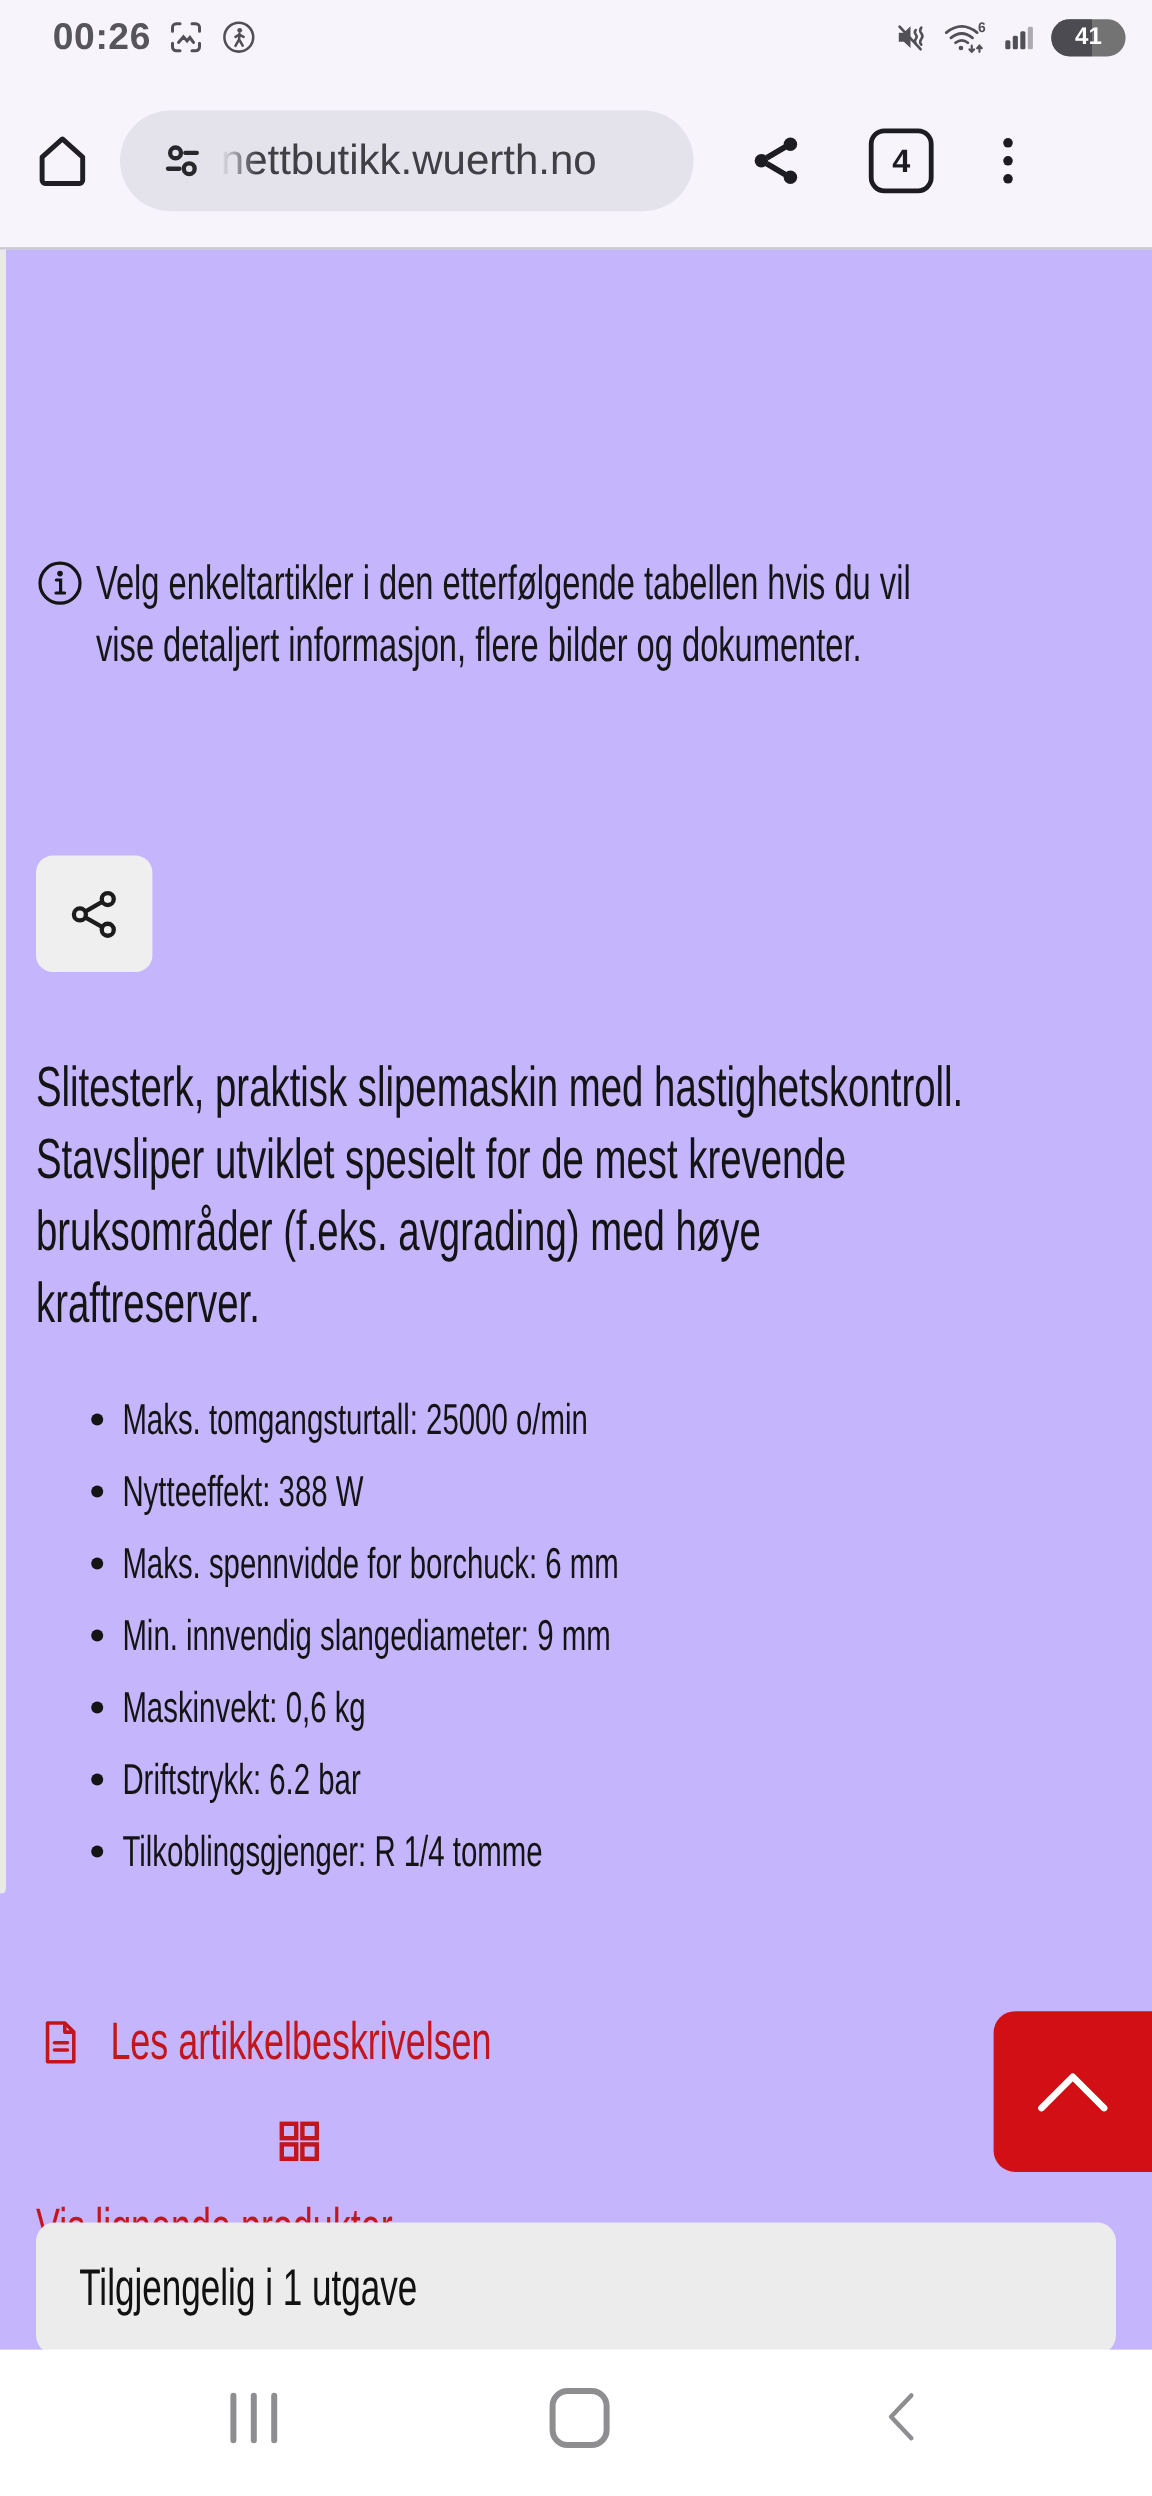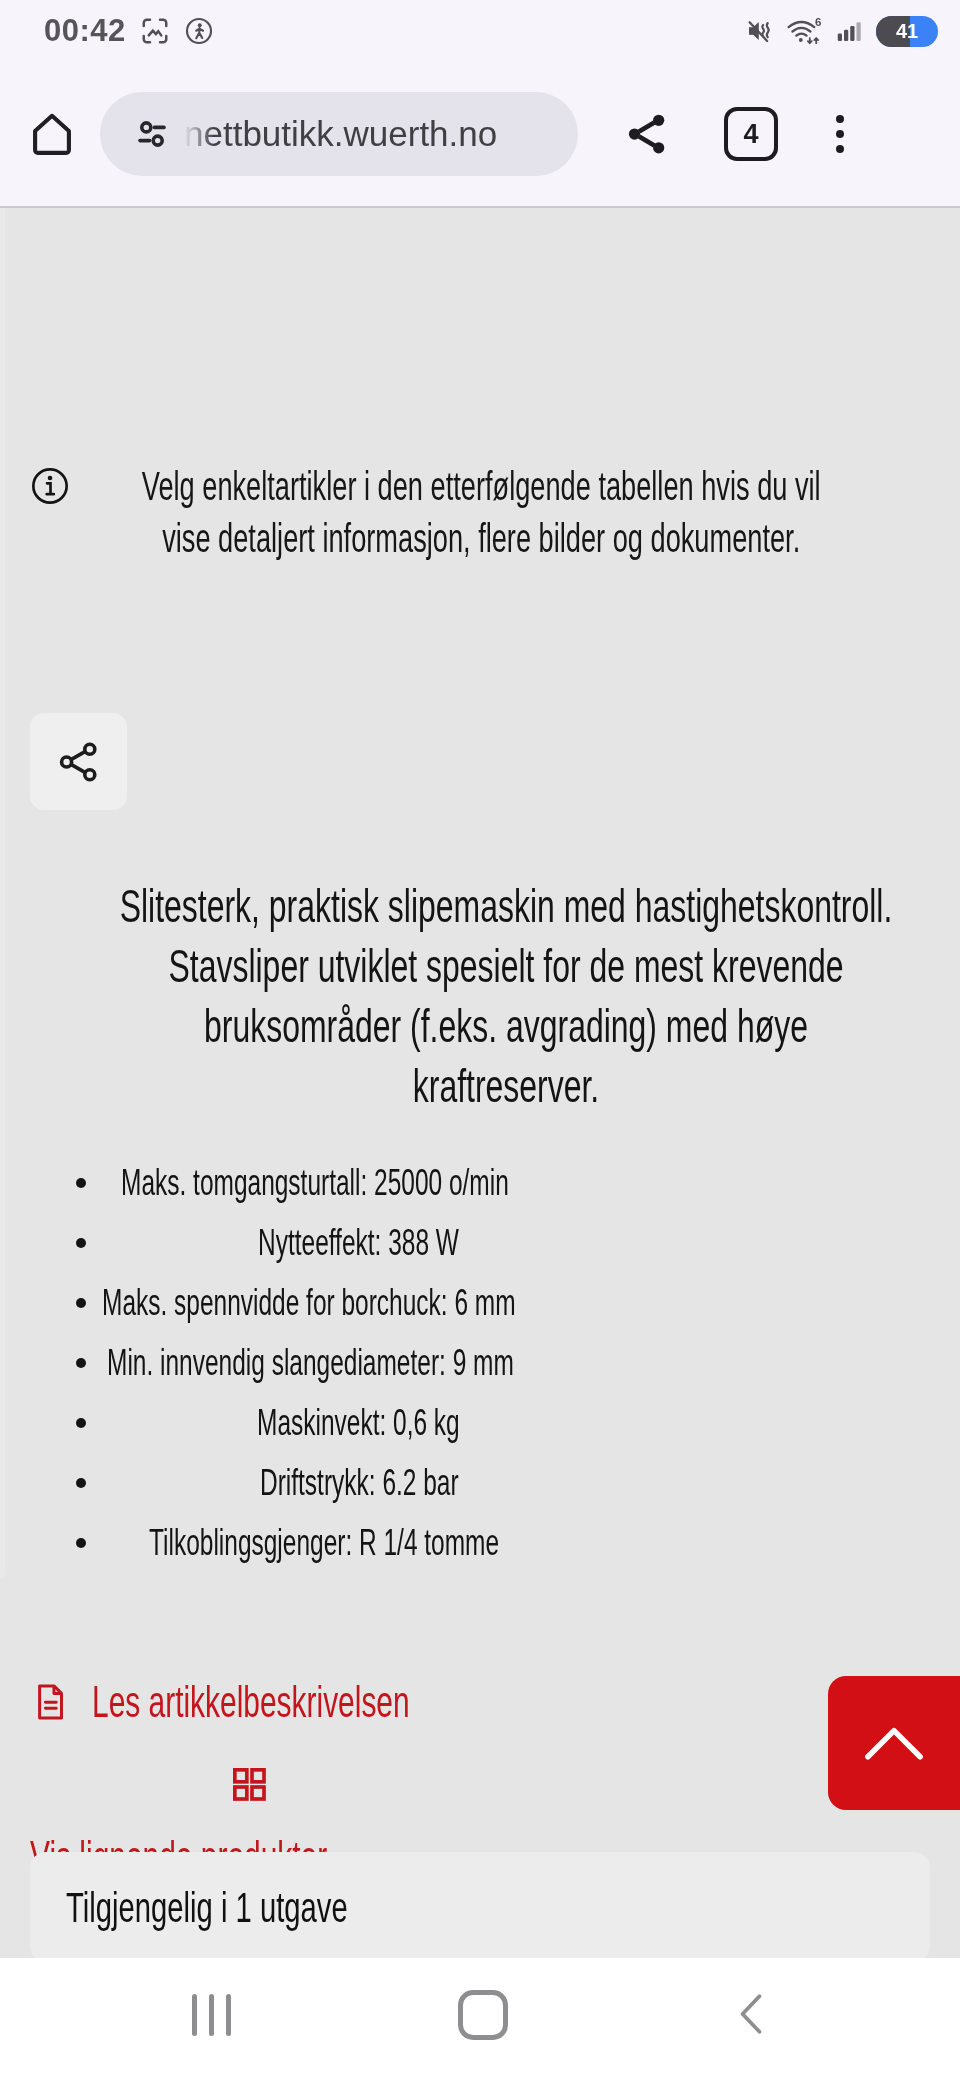--- a/index.html
+++ b/index.html
@@ -6,21 +6,21 @@
   #screen{position:relative;width:960px;height:2080px;background:#fff;overflow:hidden;
     font-family:"Liberation Sans","DejaVu Sans",sans-serif;color:#1b1b1b;}
 
   
   .status-bar{position:absolute;top:0;left:0;right:0;height:62px;
     background:var(--chrome-bg,#f7f4fb);display:flex;align-items:center;}
   .sb-left{display:flex;align-items:center;gap:14px;margin-left:44px;}
   .sb-time{font-size:31px;font-weight:700;color:#55555a;letter-spacing:.5px;}
   .sb-right{display:flex;align-items:center;gap:12px;margin-left:auto;margin-right:22px;}
   .sb-ic{color:#505055;display:flex;align-items:center;}
-  .battery{position:relative;width:62px;height:31px;border-radius:16px;background:#3b82f6;overflow:hidden;}
+  .battery{position:relative;width:62px;height:31px;border-radius:16px;background:#737373;overflow:hidden;}
   .battery-fill{position:absolute;left:0;top:0;bottom:0;width:55%;background:#4b4b51;}
   .battery-num{position:absolute;inset:0;display:flex;align-items:center;justify-content:center;
     color:#fff;font-size:20px;font-weight:700;}
 
   
   .toolbar{position:absolute;top:62px;left:0;right:0;height:144px;
     background:var(--chrome-bg,#f7f4fb);border-bottom:2px solid #c9c8ce;
     display:flex;align-items:center;}
   .tb-home{margin-left:26px;color:#202024;display:flex;}
   .omnibox{position:relative;margin-left:22px;width:478px;height:84px;border-radius:42px;
@@ -31,21 +31,21 @@
   .url-fade{position:absolute;left:0;top:0;bottom:0;width:30px;
     background:linear-gradient(90deg,var(--pill-bg,#e4e2eb),rgba(228,226,235,0));}
   .tb-share{margin-left:44px;color:#1d1d21;display:flex;}
   .tab-box{margin-left:52px;width:46px;height:46px;border:4px solid #1d1d21;border-radius:13px;
     display:flex;align-items:center;justify-content:center;}
   .tab-num{font-size:27px;font-weight:700;color:#1d1d21;}
   .tb-kebab{margin-left:58px;margin-right:36px;display:flex;flex-direction:column;gap:7px;}
   .tb-kebab i{width:8px;height:8px;border-radius:50%;background:#1d1d21;}
 
   
-  .page{position:absolute;top:208px;left:0;right:0;bottom:0;background:#e5e5e5;text-align:center;}
+  .page{position:absolute;top:208px;left:0;right:0;bottom:0;background:#c4b5fd;}
   .side-strip{position:absolute;left:0;top:0;width:5px;height:1370px;background:#e9e9ea;border-radius:0 0 4px 0;}
 
   
   .cx{display:inline-block;transform:scaleX(.68);transform-origin:0 50%;white-space:nowrap;}
   .cx-block{transform:scaleX(.68);transform-origin:0 0;}
 
   .info{position:absolute;top:252px;left:30px;display:flex;align-items:flex-start;gap:10px;}
   .info-icon{flex:none;color:#141414;margin-top:6px;}
   .note-text{width:1180px;font-size:40px;line-height:52px;white-space:pre-line;color:#161616;}
 
@@ -83,21 +83,21 @@
     border:5px solid var(--nav-grey,#8e8e91);border-radius:15px;}
   .nav-back{position:absolute;left:736px;top:32px;color:var(--nav-grey,#8e8e91);display:flex;}
 </style>
 </head>
 <body>
 
 <div id="screen">
 
   <div class="status-bar">
     <div class="sb-left">
-      <span class="sb-time">00:42</span>
+      <span class="sb-time">00:26</span>
       <span class="sb-ic">
         <svg width="30" height="30" viewBox="0 0 24 24" fill="none" stroke="currentColor" stroke-width="2" stroke-linecap="round">
           <path d="M3 8V5.5A2.5 2.5 0 0 1 5.5 3H8"></path>
             <path d="M16 3h2.5A2.5 2.5 0 0 1 21 5.5V8"></path>
           <path d="M21 16v2.5a2.5 2.5 0 0 1-2.5 2.5H16"></path>
             <path d="M8 21H5.5A2.5 2.5 0 0 1 3 18.5V16"></path>
           <path d="M7 15.5l3.3-3.8 2.4 2.8 1.9-2.3 2.4 3.3" fill="none"></path>
         </svg>
       </span>
       <span class="sb-ic">

